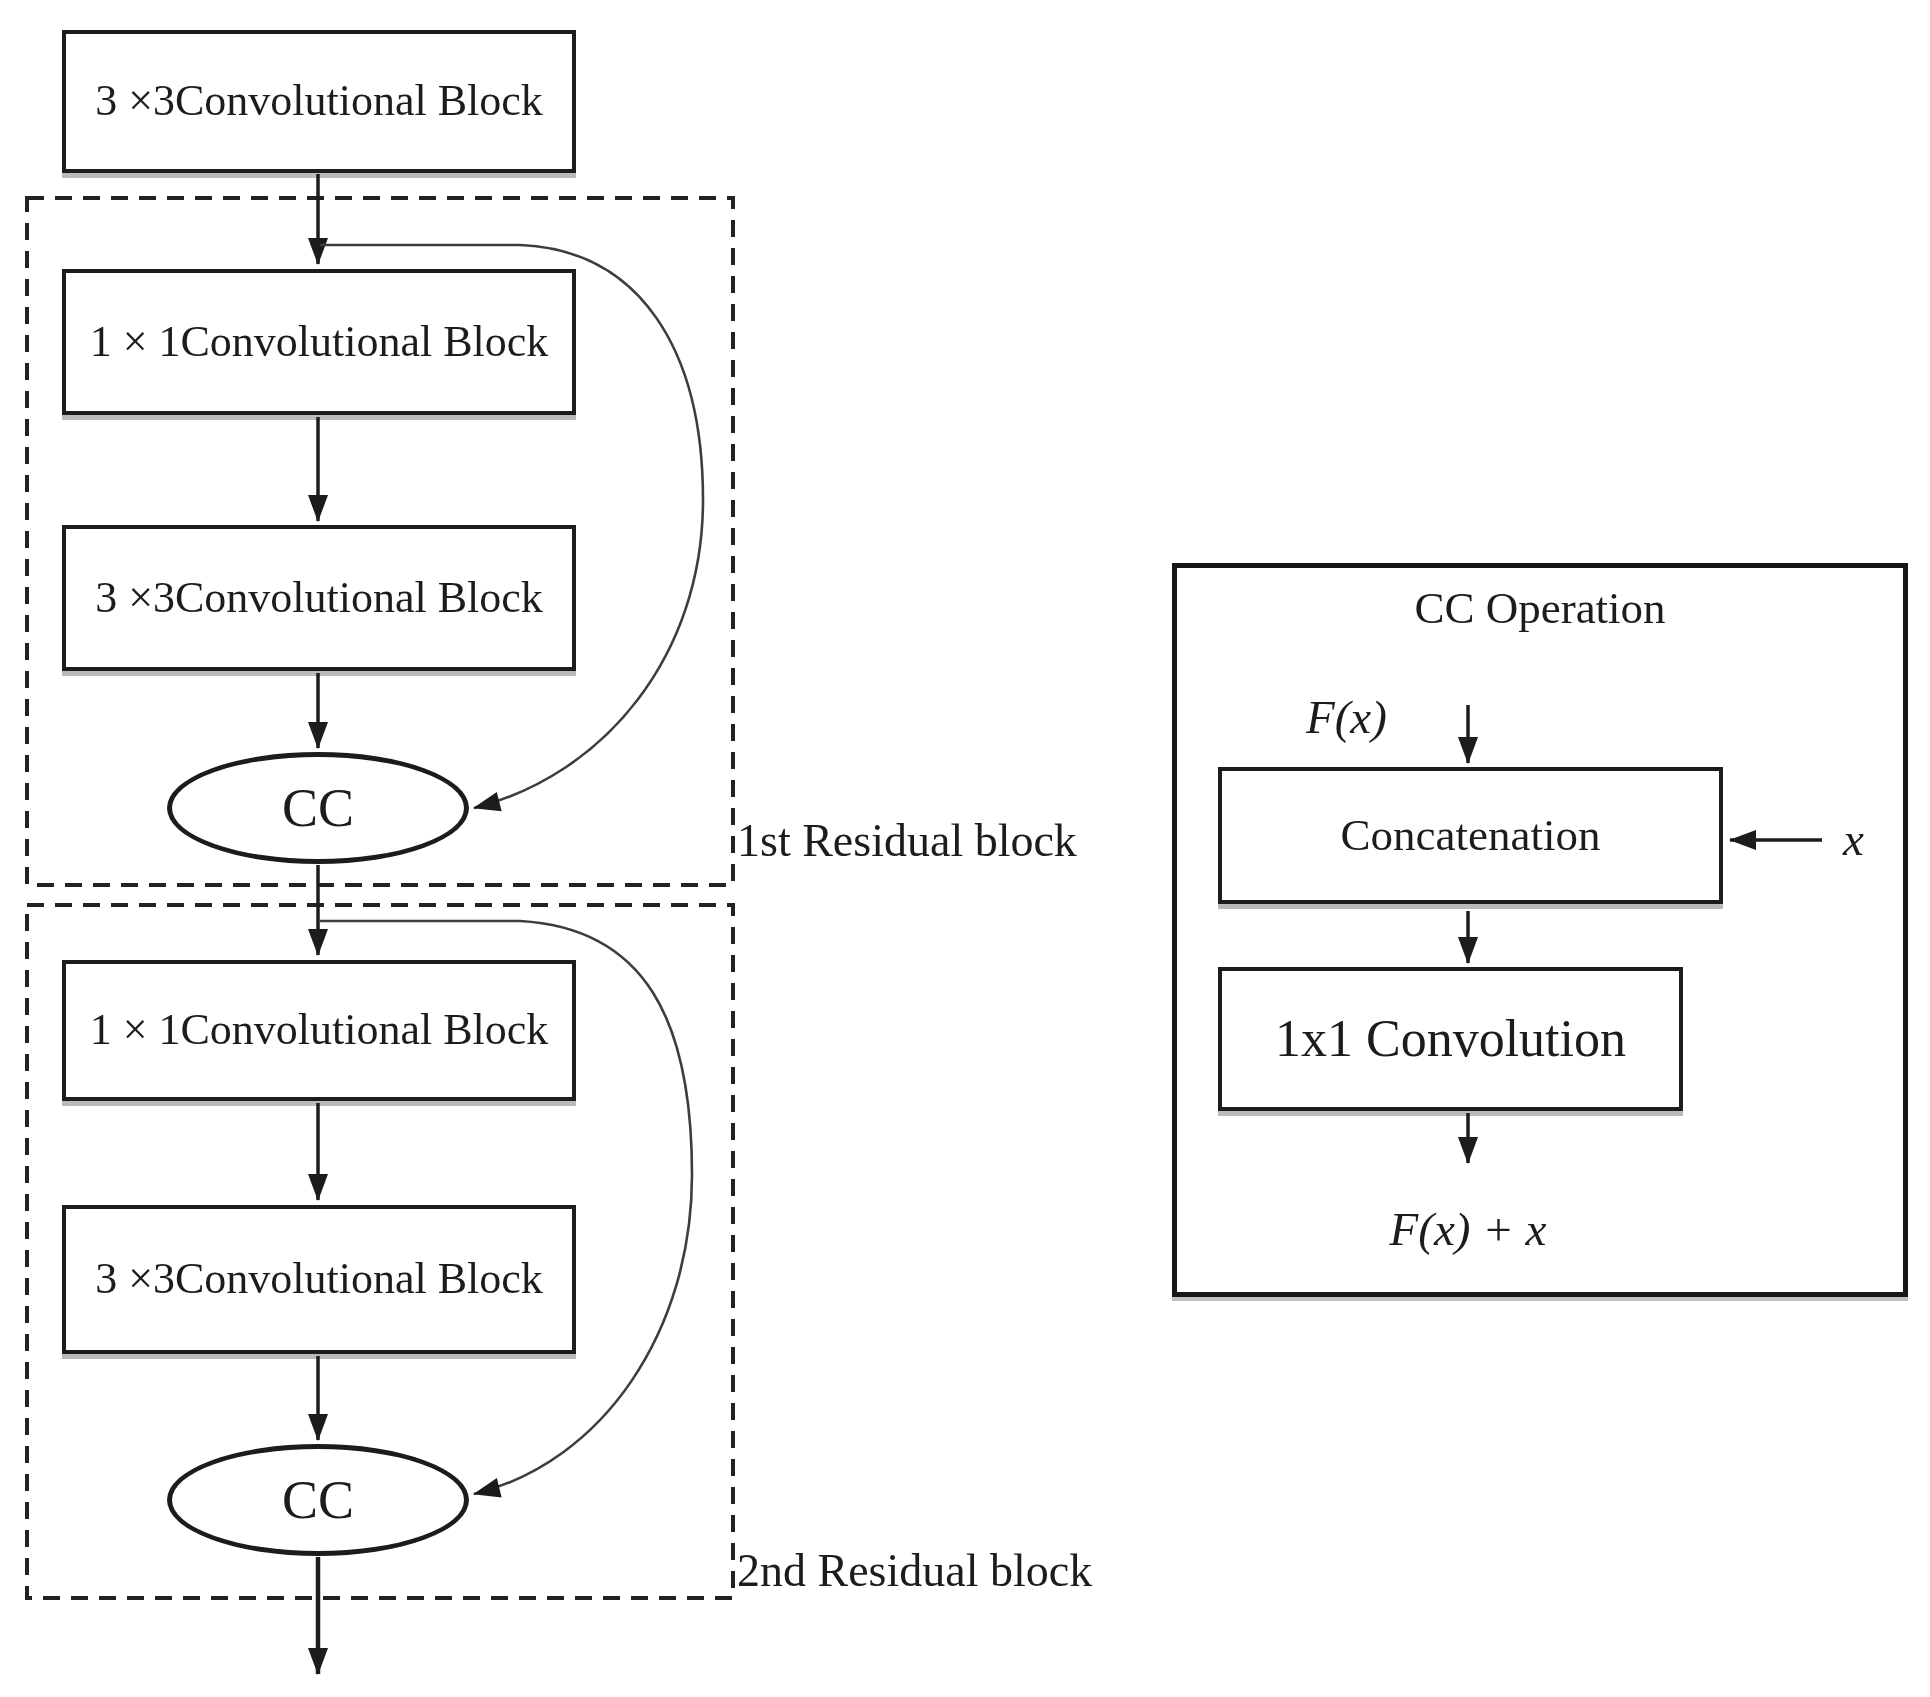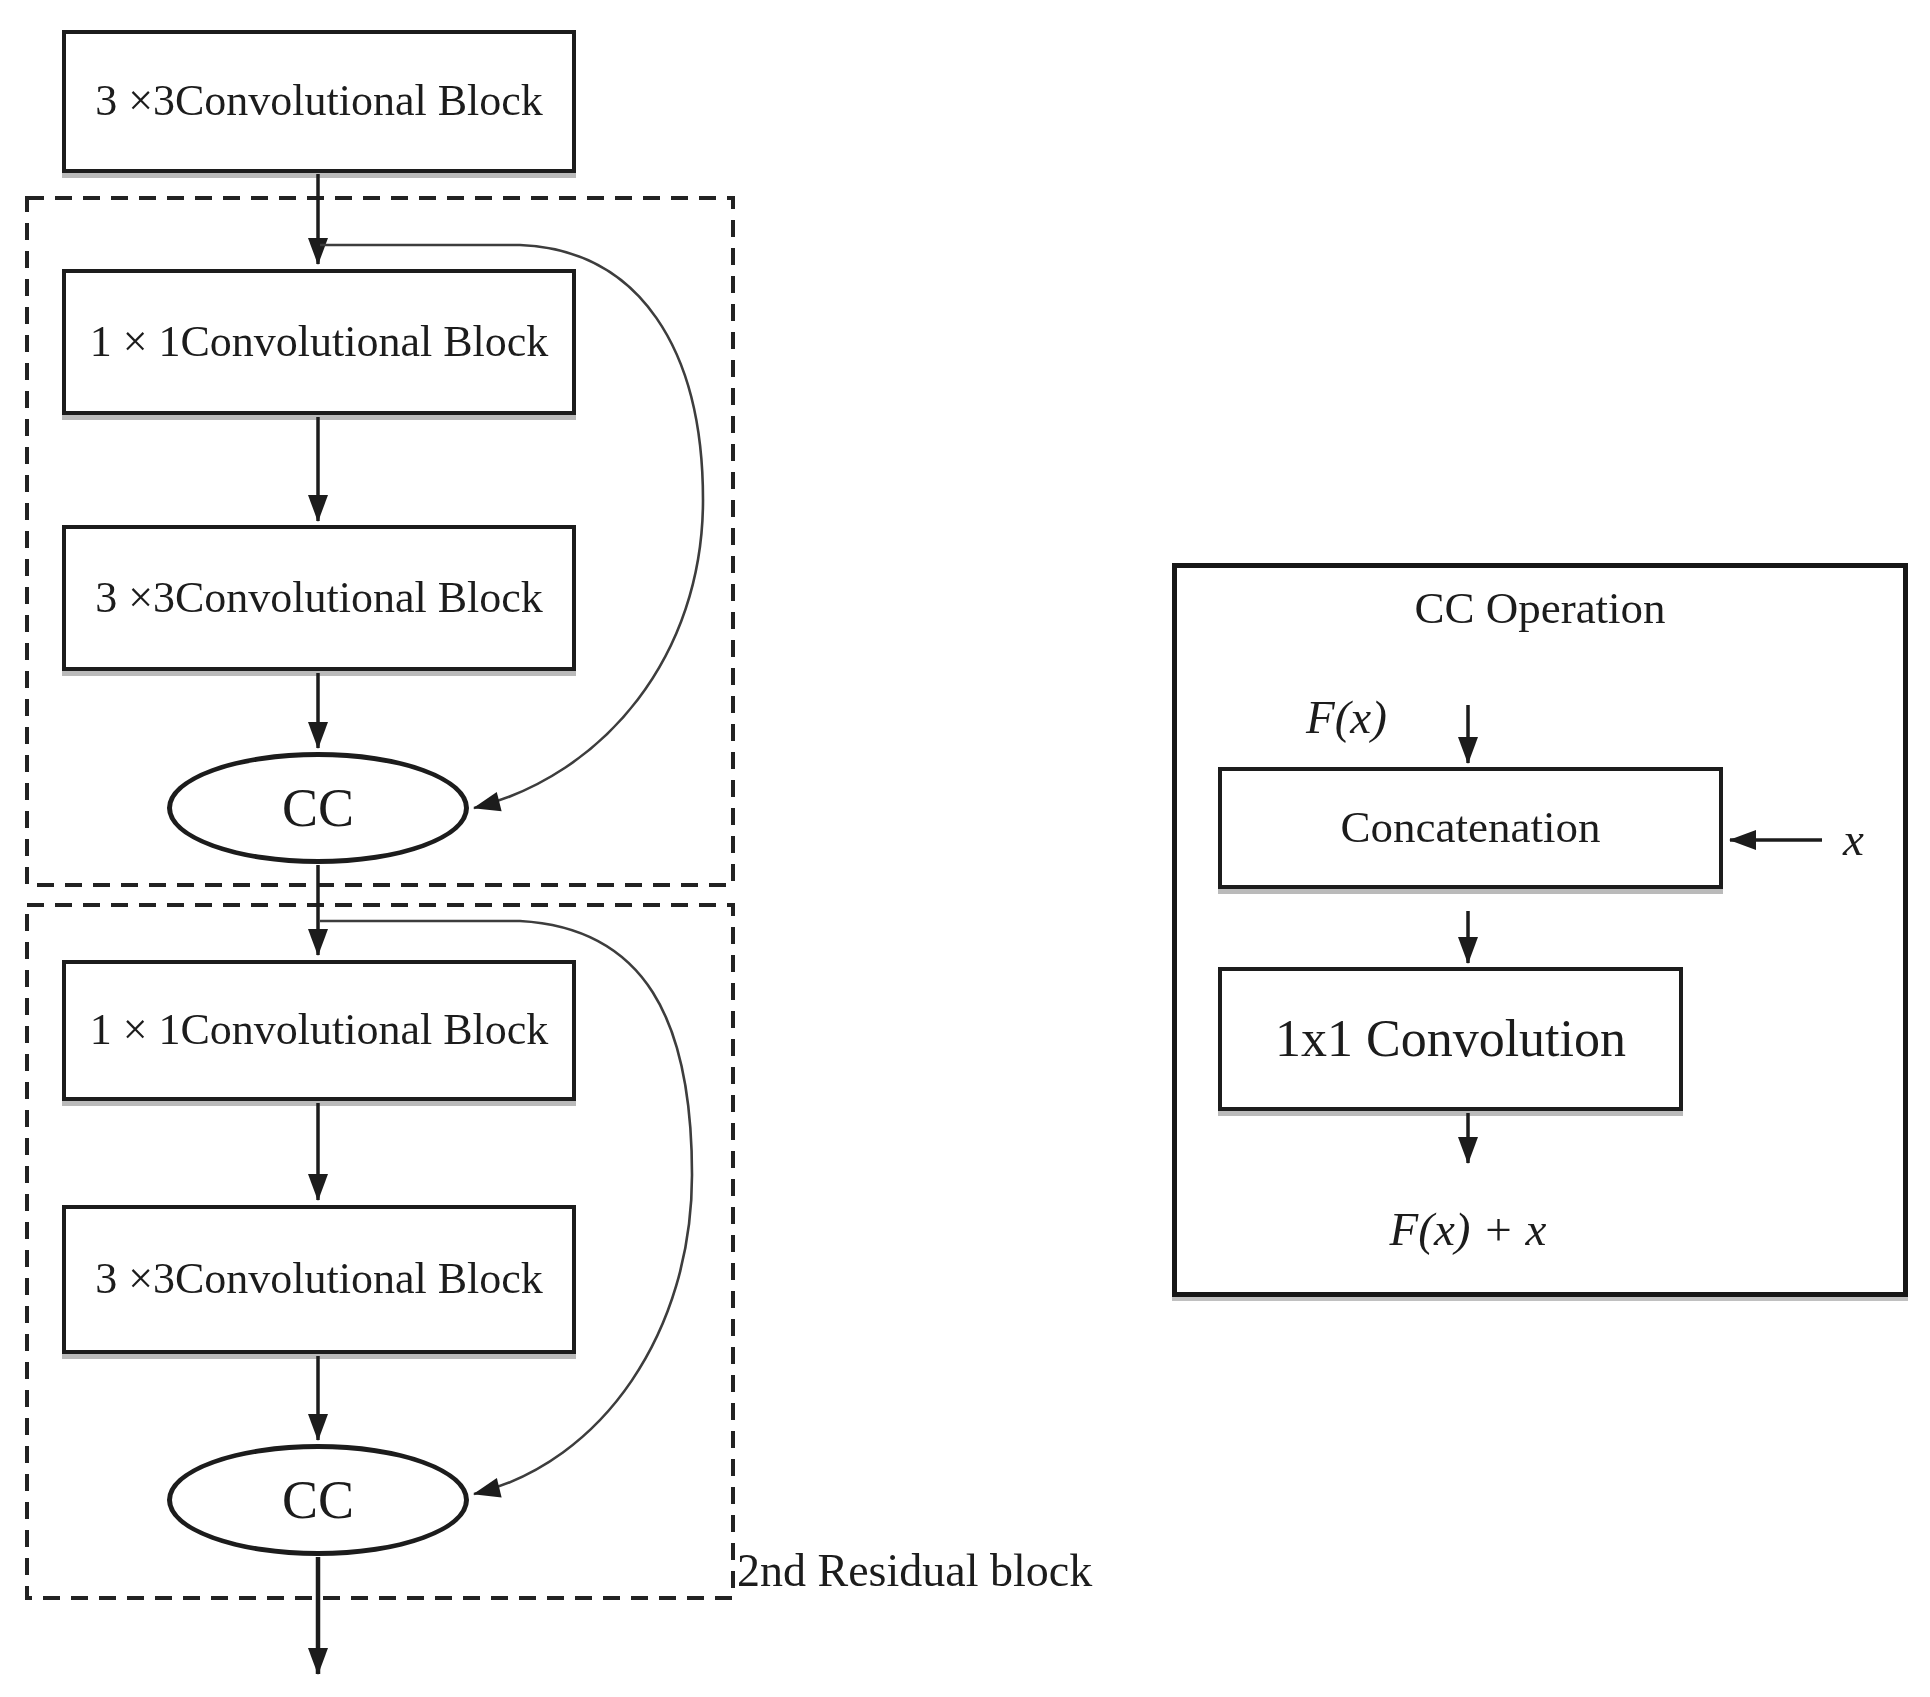--- a/index.html
+++ b/index.html
@@ -99,20 +99,21 @@
 
   <div class="block" style="left:62px; top:525px; width:514px; height:146px;">
     <span>3 ×3</span>
     <span>Convolutional Block</span>
   </div>
 
   <div class="ellipse" style="left:167px; top:752px; width:302px; height:112px;">
     <span>CC</span>
   </div>
 
+  <div class="free-label" style="left:737px; top:814px;">1st Residual block</div>
 
   <div class="block" style="left:62px; top:960px; width:514px; height:141px;">
     <span>1 × 1</span>
     <span>Convolutional Block</span>
   </div>
 
   <div class="block" style="left:62px; top:1205px; width:514px; height:149px;">
     <span>3 ×3</span>
     <span>Convolutional Block</span>
   </div>
@@ -121,21 +122,21 @@
     <span>CC</span>
   </div>
 
   <div class="free-label" style="left:737px; top:1544px;">2nd Residual block</div>
 
   <div id="cc-op-box"></div>
   <div id="cc-op-title">CC Operation</div>
 
   <div class="free-label math" style="left:1306px; top:690px;">F(x)</div>
 
-  <div class="block" style="left:1218px; top:767px; width:505px; height:122px; font-size:45px;">
+  <div class="block" style="left:1218px; top:767px; width:505px; height:137px; font-size:45px;">
     <span>Concatenation</span>
   </div>
 
   <div class="free-label math" style="left:1843px; top:812px;">x</div>
 
   <div class="block" style="left:1218px; top:967px; width:465px; height:144px; font-size:52px;">
     <span>1x1 Convolution</span>
   </div>
 
   <div class="free-label math" style="left:1468px; top:1202px; transform:translateX(-50%);">F(x) + x</div>

